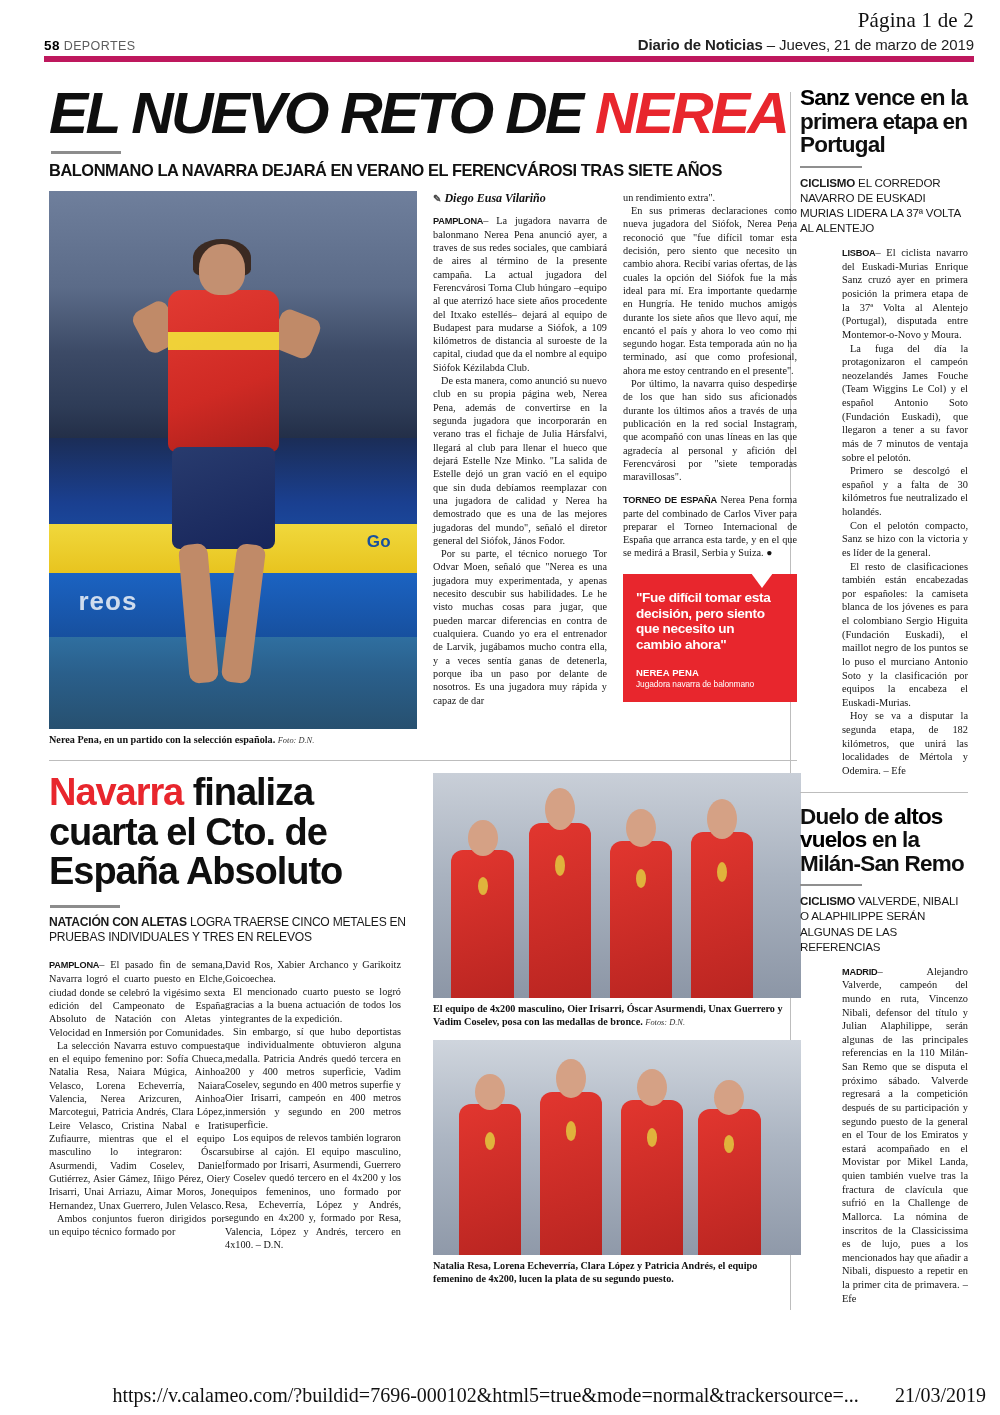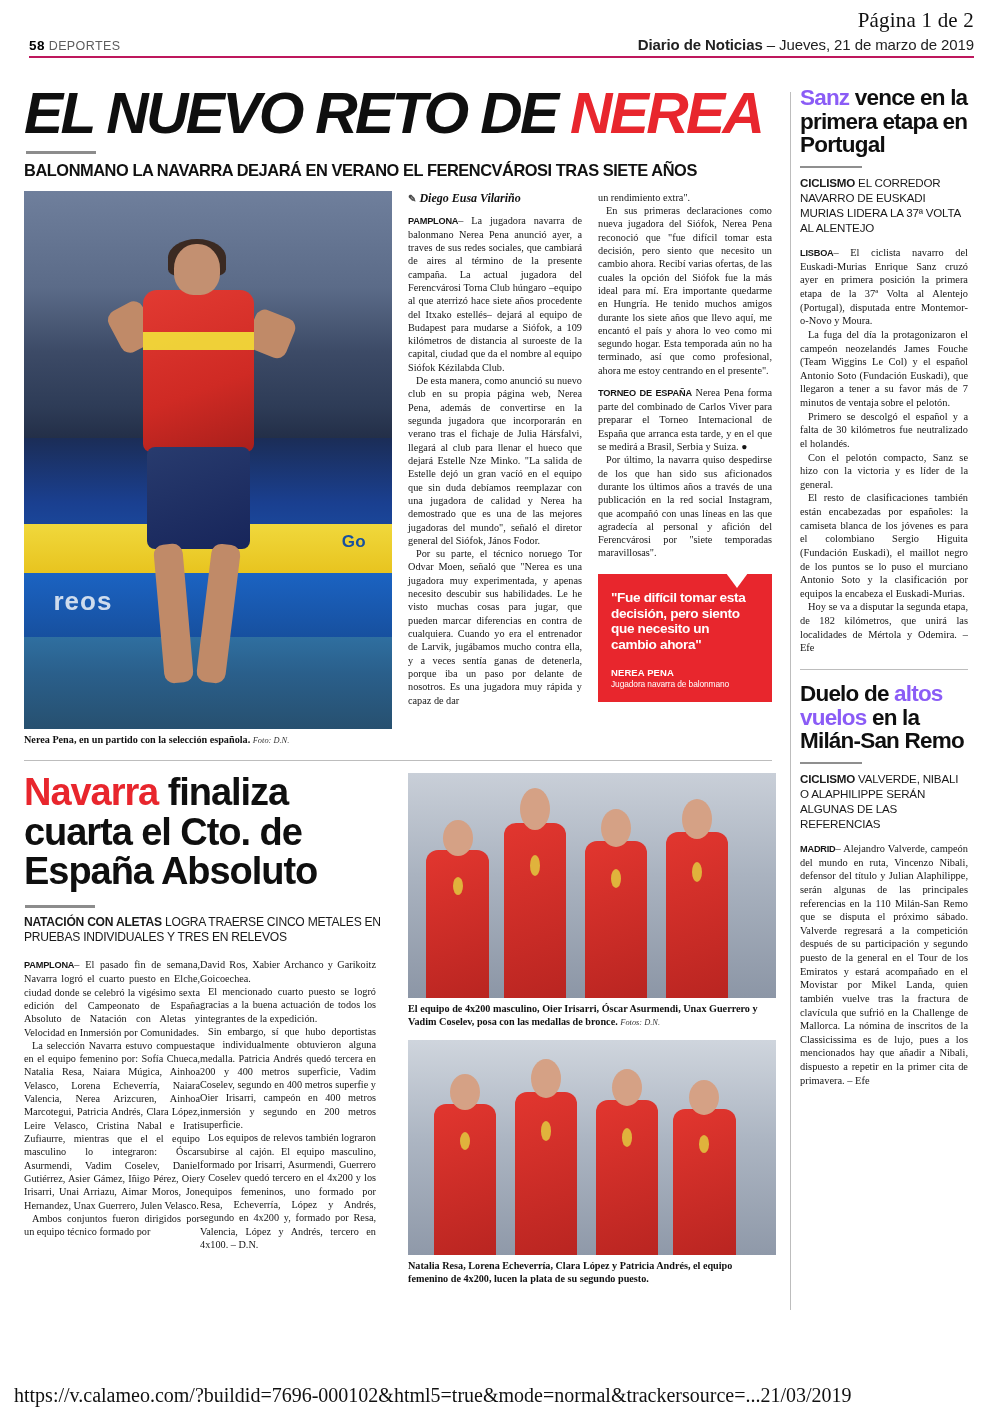--- a/index.html
+++ b/index.html
@@ -13,40 +13,40 @@
   .page { position: relative; width: 1000px; height: 1415px; background:#fff; }
 
   
   .print-header {
     position: absolute; top: 8px; right: 26px;
     font-family: "Liberation Serif", serif;
     font-size: 21px; color: #111; letter-spacing: .2px;
   }
   .print-footer {
     position: absolute; left: 0; right: 0; bottom: 8px;
-    display: flex; justify-content: flex-start; align-items: baseline;
+    display: flex; justify-content: flex-end; align-items: baseline;
     padding: 0 14px;
     font-family: "Liberation Serif", serif;
-    font-size: 20px; color: #111;
+    font-size: 20px; color: #111; gap: 36px;
   }
 
   
   .folio {
-    position: absolute; left: 29px; right: 26px; top: 36px;
+    position: absolute; left: 44px; right: 26px; top: 36px;
     display: flex; justify-content: space-between; align-items: flex-end;
     padding-bottom: 3px;
-    border-bottom: 2px solid #be185d;
+    border-bottom: 6px solid #be185d;
   }
   .folio-left { font-family: "Liberation Sans", sans-serif; font-size: 12.5px; color:#5d5d5d; letter-spacing:.4px;}
   .folio-left b { color:#000; font-weight:700; font-size:13.5px; }
   .folio-right { font-family: "Liberation Sans", sans-serif; font-size: 15px; color:#222; letter-spacing:-.1px;}
   .folio-right b { font-weight:700; }
 
   
-  .main-area { position:absolute; left:24px; top:86px; width:748px; }
+  .main-area { position:absolute; left:49px; top:86px; width:748px; }
   .rail { position:absolute; left:800px; top:86px; width:168px; }
   .rail-rule { position:absolute; left:790px; top:92px; width:1px; height:1218px; background:#bdbdbd; }
 
   
   .kicker-rule { width:70px; height:3px; background:#8c8c8c; margin:10px 0 7px 2px; }
   h1.headline {
     font-family: "Liberation Sans", sans-serif;
     font-weight: 900;
     font-style: italic;
     font-size: 57px;
@@ -126,28 +126,28 @@
     font-family:"Liberation Sans", sans-serif; font-size:12.1px;
     letter-spacing:-.25px; color:#1a1a1a; line-height:1.26;
   }
   .tagline b { font-weight:800; }
 
   
   h3.railhead {
     font-family:"Liberation Sans", sans-serif; font-weight:800;
     font-size:22.5px; line-height:1.05; letter-spacing:-.8px; color:#0f0f0f;
   }
-  h3.railhead .hl-red { color:#8b5cf6; }
+  h3.railhead .hl-red { color:#000000; }
   .rail-tag {
     font-family:"Liberation Sans", sans-serif; font-size:11.6px;
     letter-spacing:-.2px; line-height:1.3; color:#1a1a1a;
   }
   .rail-tag b { font-weight:800; }
   .rule-short { width:62px; height:2px; background:#8f8f8f; margin:9px 0 7px 0; }
-  .rail-text { font-family:"Liberation Serif", serif; font-size:10.4px; line-height:1.31; text-align:justify; color:#151515; }
+  .rail-text { font-family:"Liberation Serif", serif; font-size:10.4px; line-height:1.31; text-align:justify; color:#151515;margin-left:42px; }
   .rail-text p { text-indent:8px; margin:0; }
   .rail-text p.first { text-indent:0; }
 
   
   .hrule { height:1px; background:#bdbdbd; width:100%; }
 
   
   .ph-main { width:368px; height:538px; }
   .ph-main .court { position:absolute; inset:0;
     background:
@@ -260,22 +260,22 @@
           <p class="first"><span class="dateline">PAMPLONA</span><span>– La jugadora navarra de balonmano Nerea Pena anunció ayer, a traves de sus redes sociales, que cambiará de aires al término de la presente campaña. La actual jugadora del Ferencvárosi Torna Club húngaro –equipo al que aterrizó hace siete años procedente del Itxako estellés– dejará al equipo de Budapest para mudarse a Siófok, a 109 kilómetros de distancia al suroeste de la capital, ciudad que da el nombre al equipo Siófok Kézilabda Club.</span></p>
           <p>De esta manera, como anunció su nuevo club en su propia página web, Nerea Pena, además de convertirse en la segunda jugadora que incorporarán en verano tras el fichaje de Julia Hársfalvi, llegará al club para llenar el hueco que dejará Estelle Nze Minko. "La salida de Estelle dejó un gran vacíó en el equipo que sin duda debíamos reemplazar con una jugadora de calidad y Nerea ha demostrado que es una de las mejores jugadoras del mundo", señaló el diretor general del Siófok, János Fodor.</p>
           <p>Por su parte, el técnico noruego Tor Odvar Moen, señaló que "Nerea es una jugadora muy experimentada, y apenas necesito descubir sus habilidades. Le he visto muchas cosas para jugar, que pueden marcar diferencias en contra de cualquiera. Cuando yo era el entrenador de Larvik, jugábamos mucho contra ella, y a veces sentía ganas de detenerla, porque iba un paso por delante de nosotros. Es una jugadora muy rápida y capaz de dar</p>
         </div>
       </div>
 
       <div style="width:174px;">
         <div class="col-text">
           <p class="first">un rendimiento extra".</p>
           <p>En sus primeras declaraciones como nueva jugadora del Siófok, Nerea Pena reconoció que "fue difícil tomar esta decisión, pero siento que necesito un cambio ahora. Recibí varias ofertas, de las cuales la opción del Siófok fue la más ideal para mí. Era importante quedarme en Hungría. He tenido muchos amigos durante los siete años que llevo aquí, me encantó el país y ahora lo veo como mi segundo hogar. Esta temporada aún no ha terminado, así que como profesional, ahora me estoy centrando en el presente".</p>
+          <p>Por último, la navarra quiso despedirse de los que han sido sus aficionados durante los últimos años a través de una publicación en la red social Instagram, que acompañó con unas líneas en las que agradecía al personal y afición del Ferencvárosi por "siete temporadas maravillosas".</p>
           <p style="text-indent:0; margin-top:9px;"><span class="dateline">TORNEO DE ESPAÑA</span><span> Nerea Pena forma parte del combinado de Carlos Viver para preparar el Torneo Internacional de España que arranca esta tarde, y en el que se medirá a Brasil, Serbia y Suiza. ●</span></p>
-          <p>Por último, la navarra quiso despedirse de los que han sido sus aficionados durante los últimos años a través de una publicación en la red social Instagram, que acompañó con unas líneas en las que agradecía al personal y afición del Ferencvárosi por "siete temporadas maravillosas".</p>
         </div>
 
         <div class="quotebox" style="margin-top:14px;">
           <div class="qnotch"></div>
           <div class="qtext">"Fue difícil tomar esta decisión, pero siento que necesito un cambio ahora"</div>
           <div class="qname">NEREA PENA</div>
           <div class="qrole">Jugadora navarra de balonmano</div>
         </div>
       </div>
     </div>

